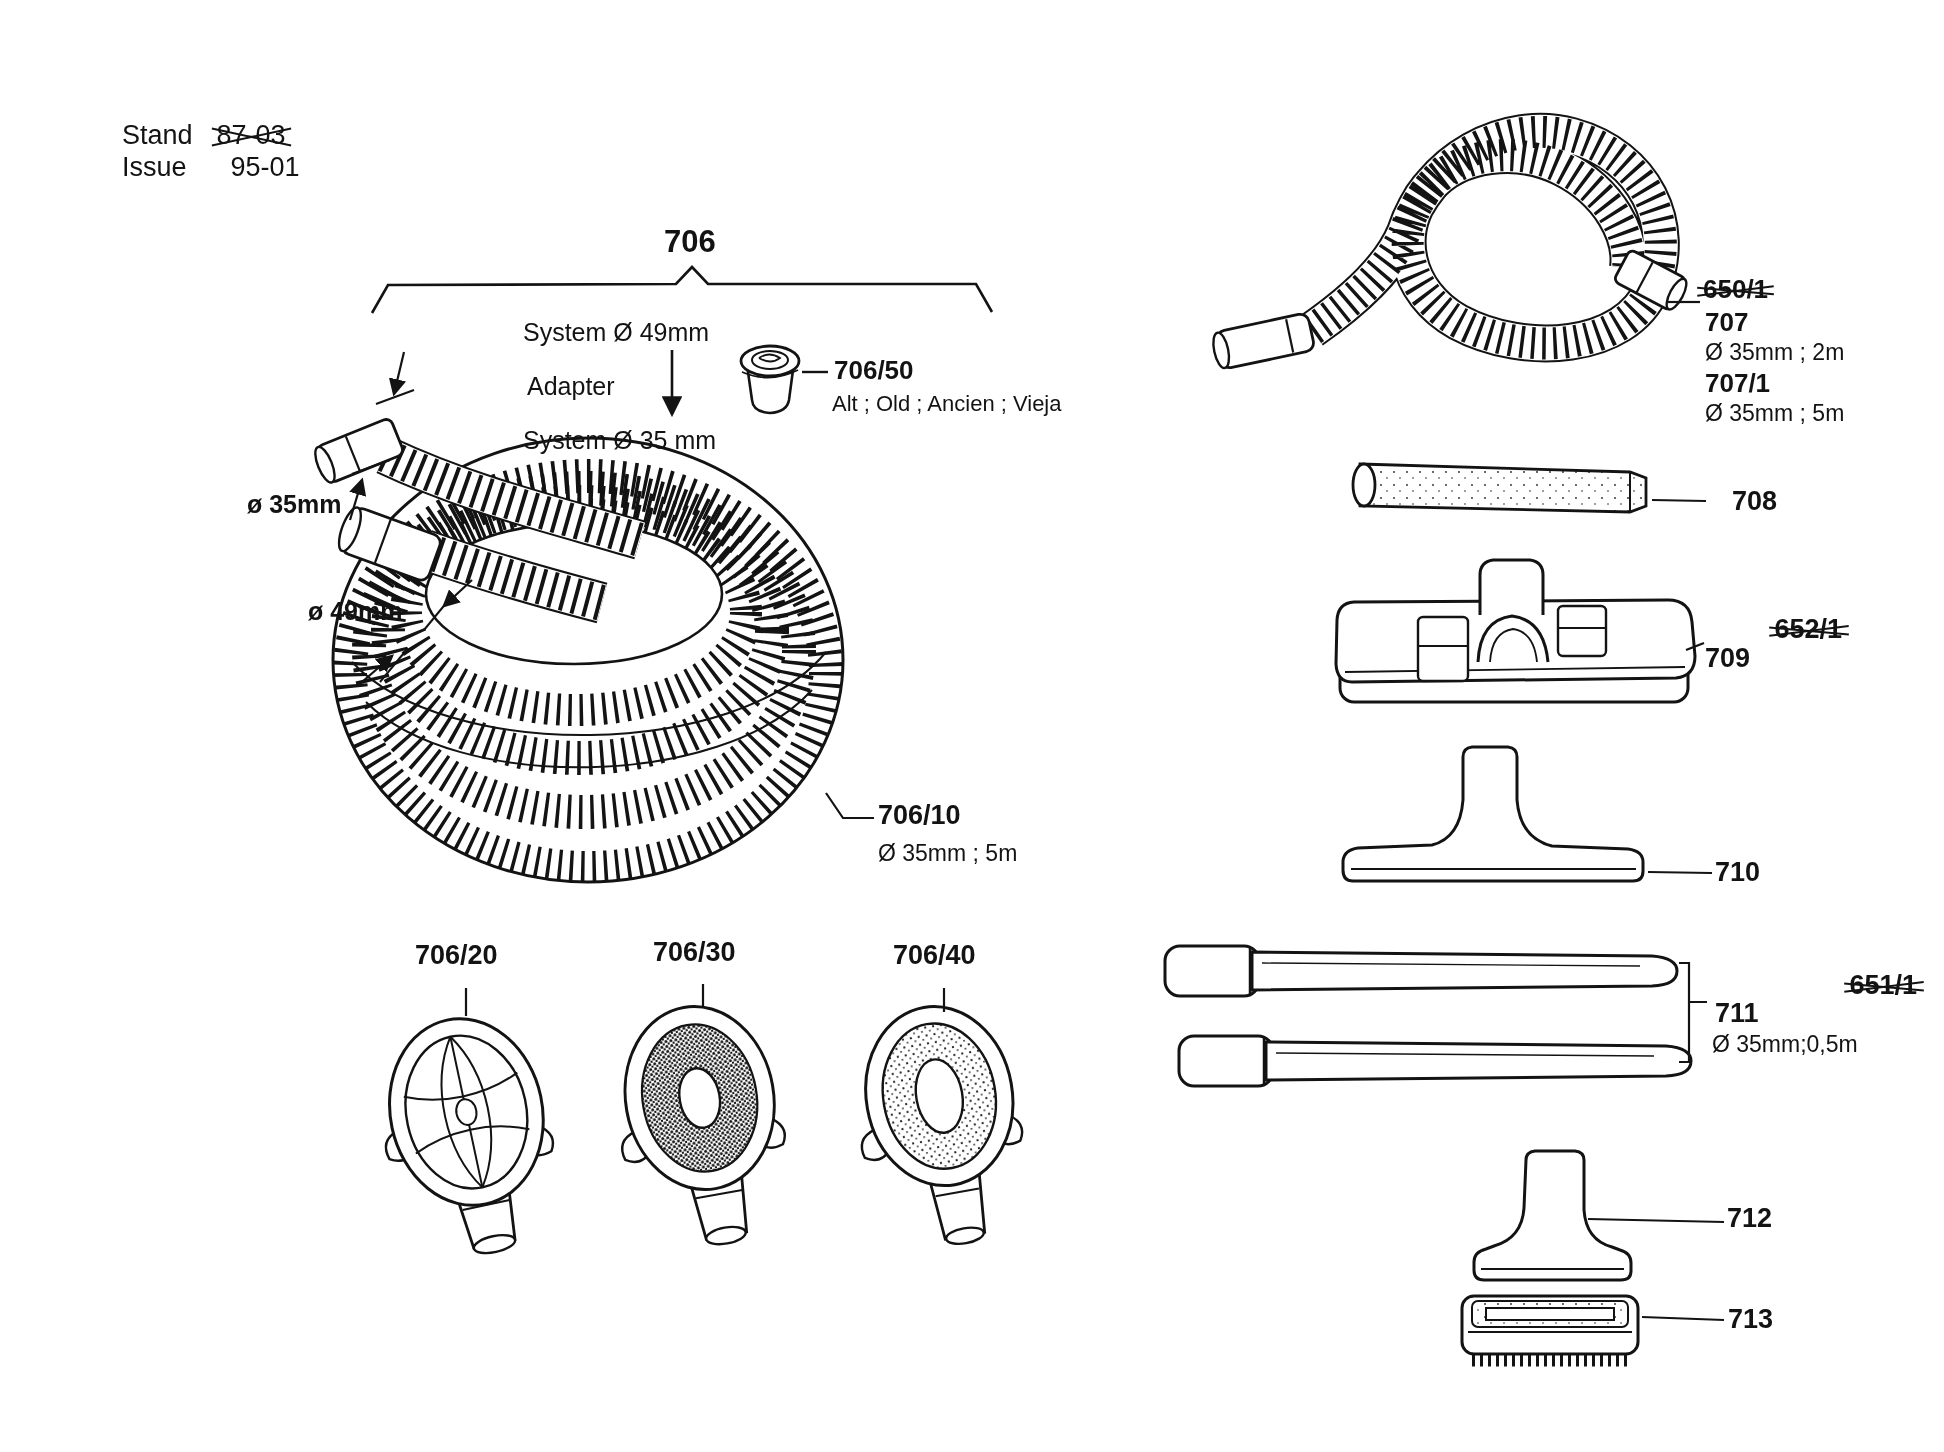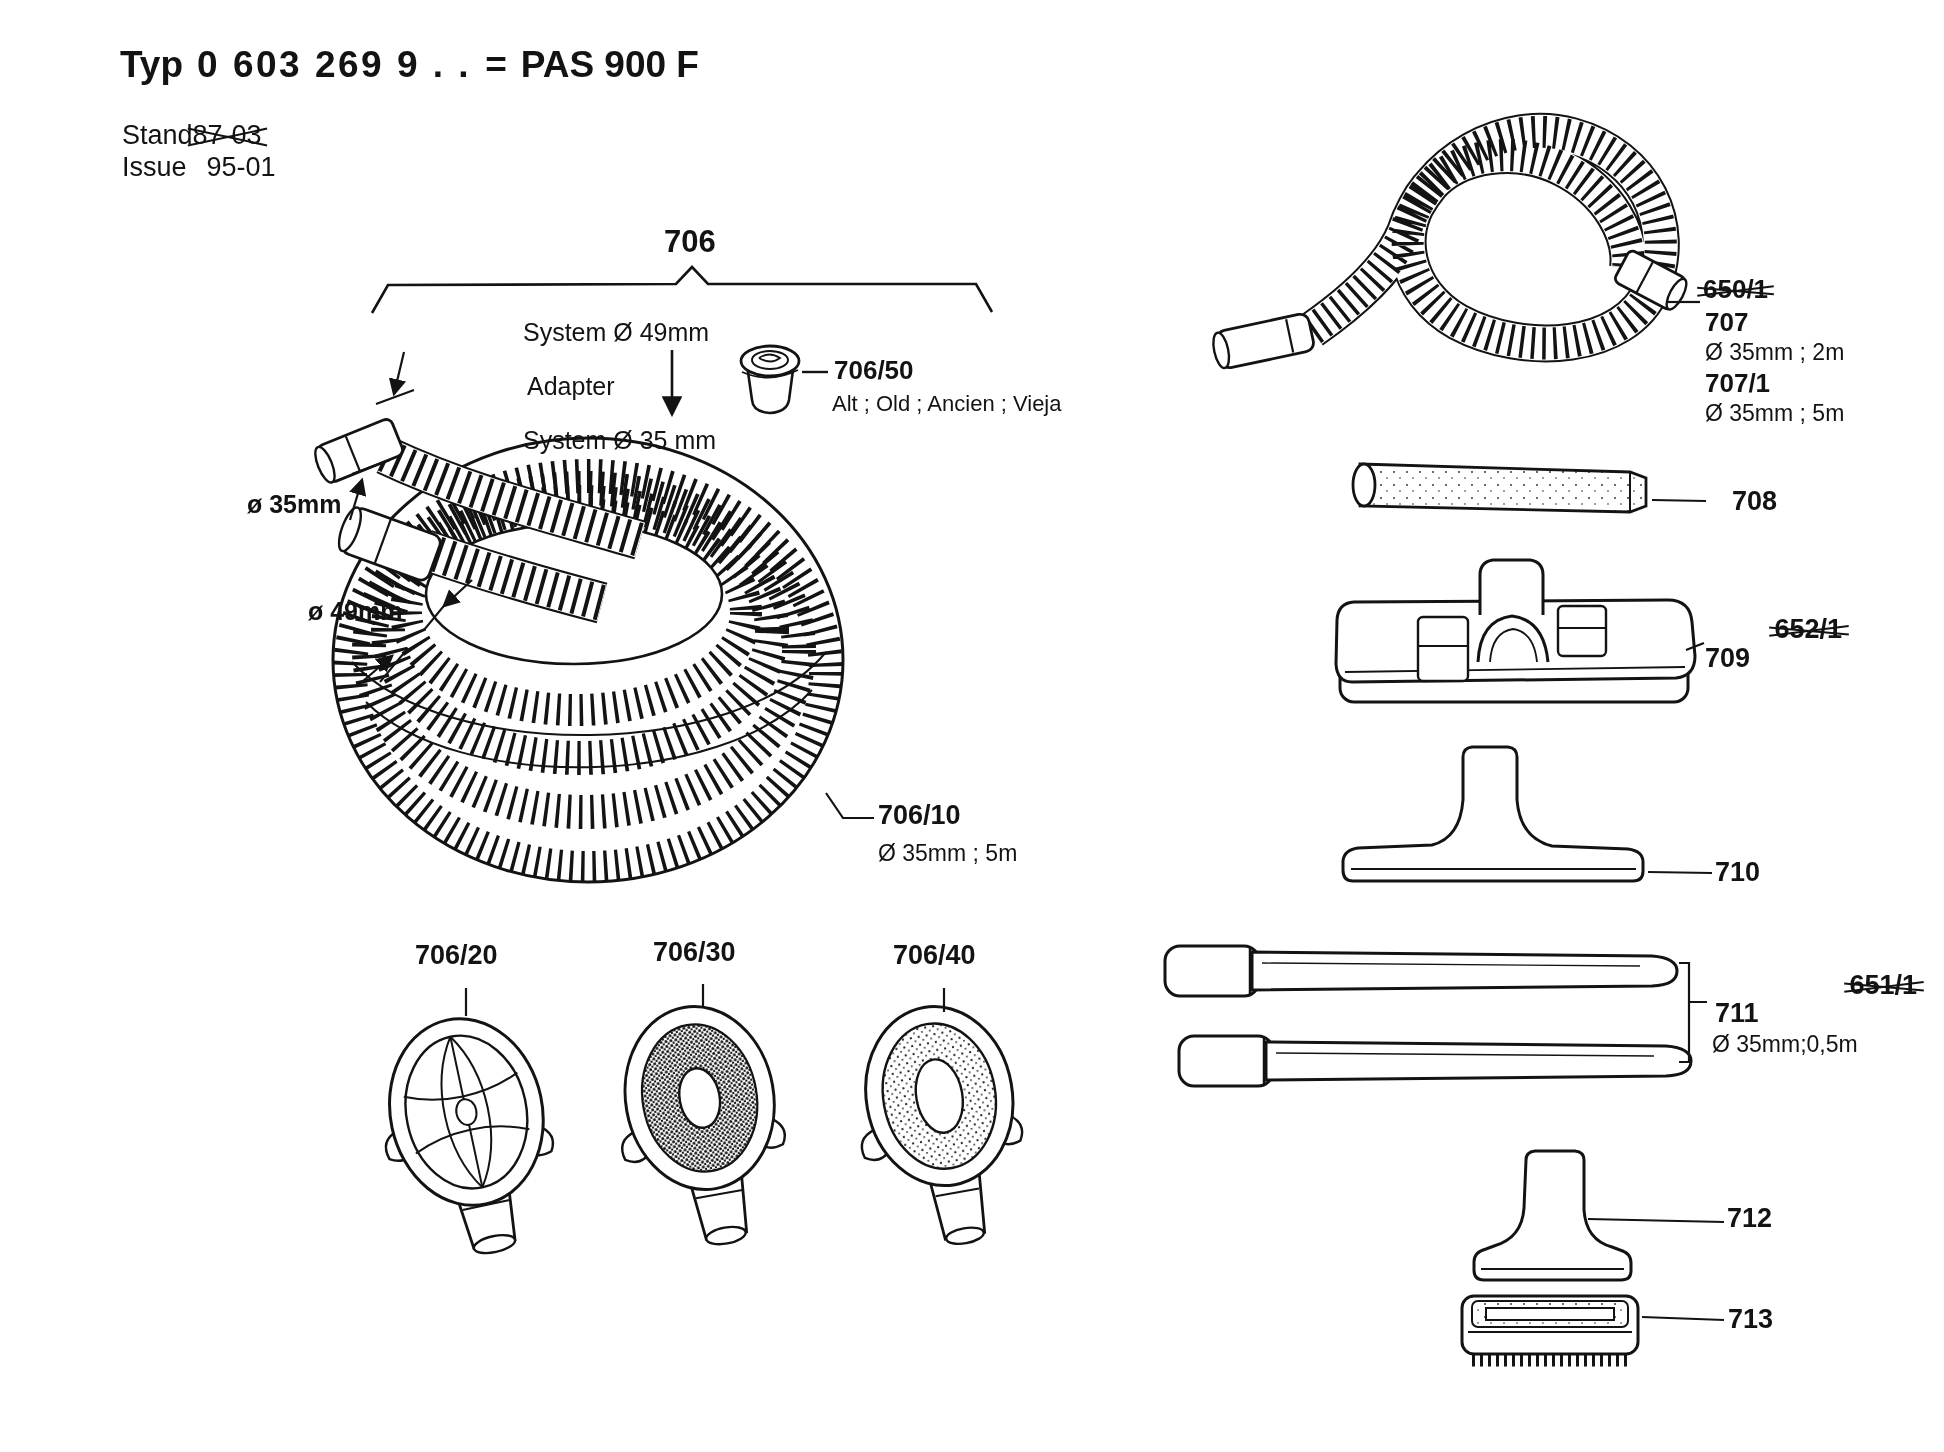--- a/index.html
+++ b/index.html
@@ -10,21 +10,21 @@
   .t{position:absolute;white-space:nowrap;color:#131313;}
   .b{font-weight:bold;}
   .s37{font-size:37px;}
   .s27{font-size:27px;}
   .s26{font-size:26px;}
   .s25{font-size:25px;}
   .s23{font-size:23px;}
   .s20{font-size:20px;line-height:24px;}
   .num{letter-spacing:2.5px;font-weight:600;}
   .hdr{display:flex;gap:14px;align-items:baseline;}
-  .kv{display:flex;align-items:baseline;}
+  .kv{display:flex;gap:24px;align-items:baseline;}
   
   .xout{position:relative;display:inline-block;}
   .xout::before,.xout::after{
     content:"";position:absolute;left:-6px;right:-6px;top:50%;
     border-top:2.5px solid #131313;
   }
   .xout::before{transform:rotate(5deg);}
   .xout::after{transform:rotate(-7deg);}
   .xbig::before{transform:rotate(12deg);}
   .xbig::after{transform:rotate(-12deg);}
@@ -239,26 +239,20 @@
       <line x1="1648" y1="872" x2="1712" y2="873" stroke-width="2.2"></line>
       <path d="M 1679,963 L 1689,963 L 1689,1062 L 1679,1062 M 1689,1002 L 1707,1002" stroke-width="2.2"></path>
       <line x1="1588" y1="1219" x2="1724" y2="1222" stroke-width="1.8"></line>
       <line x1="1642" y1="1317" x2="1724" y2="1320" stroke-width="1.8"></line>
     </g>
   </svg>
 
   
 
   
-  <div class="t hdr" style="left:120px;top:44px;">
-    <span class="b s37">Typ</span>
-    <span class="s37 num">0 603 269 9 . .</span>
-    <span class="b s37">=</span>
-    <span class="b s37">PAS 900 F</span>
-  </div>
   <div class="t kv" style="left:122px;top:120px;">
     <span class="s27">Stand</span>
     <span class="s27 xout xbig">87-03</span>
   </div>
   <div class="t kv" style="left:122px;top:152px;">
     <span class="s27">Issue</span>
     <span class="s27" style="margin-left:20px;">95-01</span>
   </div>
 
   

